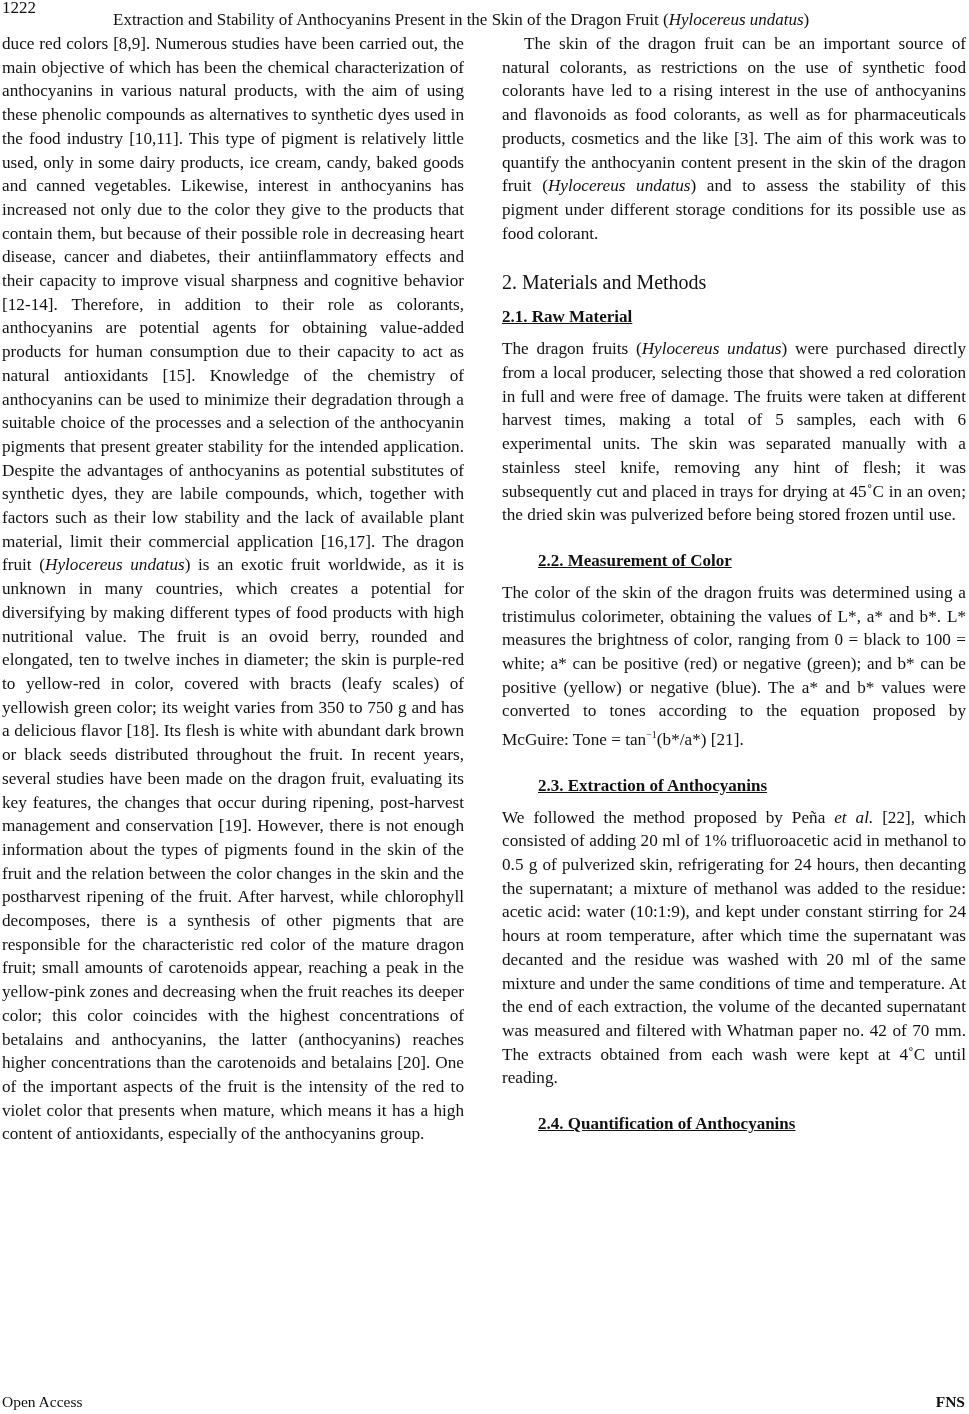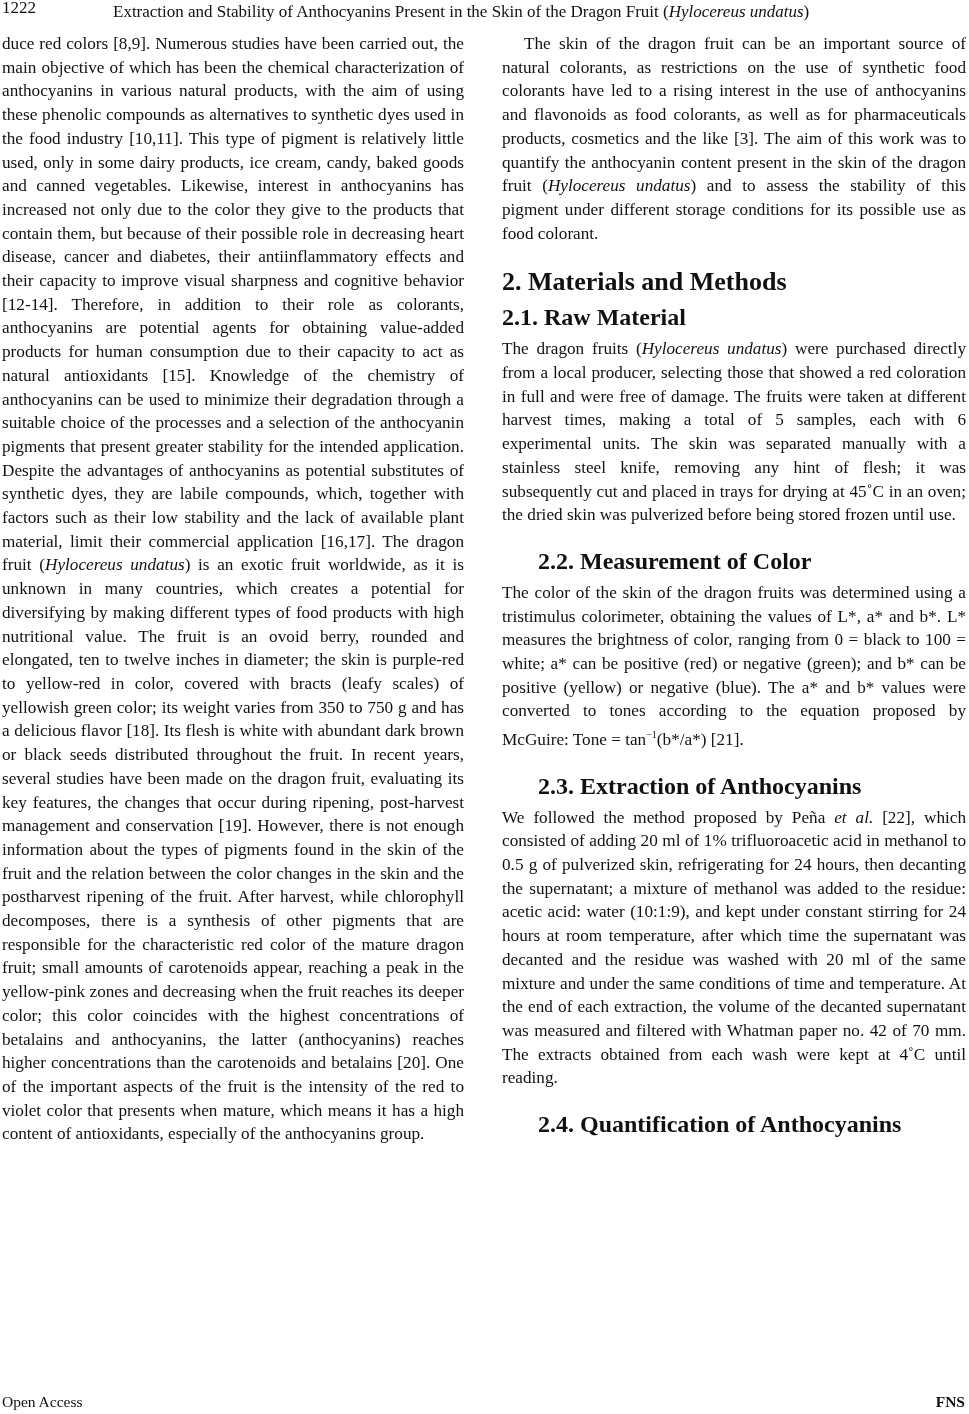--- a/index.html
+++ b/index.html
@@ -6,32 +6,32 @@
   body {
     width: 969px; height: 1414px; position: relative; overflow: hidden;
     font-family: "Liberation Serif", "DejaVu Serif", serif;
     color: #111111;
   }
   .running-head {
     position: absolute; top: 0; left: 0; width: 967px; height: 22px;
     font-size: 17px; line-height: 16px;
   }
   .running-head .page-num { position: absolute; left: 2px; top: 0; }
-  .running-head .title { position: absolute; left: 113px; top: 4px; white-space: nowrap; }
+  .running-head .title { position: absolute; left: 113px; top: 12px; white-space: nowrap; }
   .col {
     position: absolute; top: 32px;
     font-size: 17.2px; line-height: 23.7px;
     text-align: justify; hyphens: none;
   }
   .col-left { left: 2px; width: 462px; }
   .col-right { left: 502px; width: 464px; }
   .col p { margin: 0; }
   .col p.indent { text-indent: 22px; }
-  .h1 { font-weight: bold; font-size: 26px; line-height: 26px; margin: 24px 0 8px 0; text-align: left; }
-  .h2 { font-weight: bold; font-size: 24px; line-height: 24px; margin: 10px 0 8px 0; text-align: left; }
+  .h1 { font-weight: normal; font-size: 20px; line-height: 26px; margin: 24px 0 8px 0; text-align: left; }
+  .h2 { font-weight: bold; font-size: 17px; line-height: 24px; margin: 10px 0 8px 0; text-align: left; text-decoration: underline; }
   .h2.spaced { margin-top: 22px; margin-left: 36px; }
   .footer {
     position: absolute; top: 1394px; left: 0; width: 969px; font-size: 15.5px; line-height: 16px;
   }
   .footer .left { position: absolute; left: 2px; }
   .footer .right { position: absolute; right: 4px; font-weight: bold; }
   i { font-style: italic; }
 </style>
 </head>
 <body>

